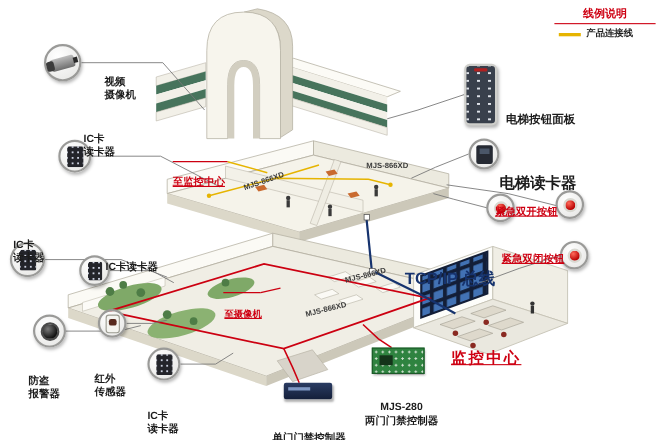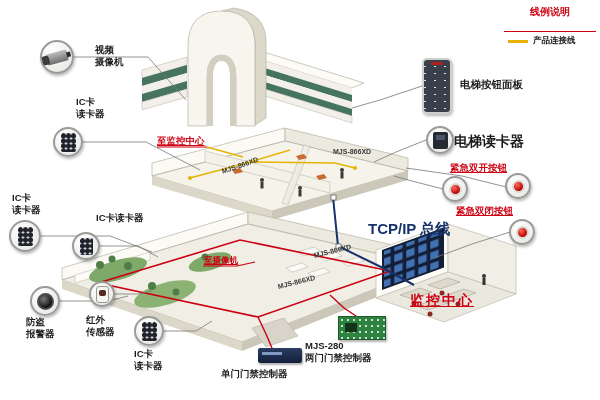--- a/index.html
+++ b/index.html
@@ -2,32 +2,32 @@
 <html><head>
 <meta charset="utf-8">
 <style>
   * { margin:0; padding:0; box-sizing:border-box; }
   html,body { background:#fff; }
   .stage { position:relative; width:600px; height:400px; background:#ffffff;
            font-family:"Liberation Sans",sans-serif; overflow:hidden; }
   .stage > svg { position:absolute; left:0; top:0; }
 
   .lbl { position:absolute; font-weight:bold; font-size:9.5px; color:#1c1c1c;
-         line-height:1.25; white-space:nowrap; }
+         line-height:1.25; white-space:nowrap;margin-top:25px; }
   .lbl.red  { color:#ce0012;text-decoration:underline; }
   .lbl.blue { color:#16336e; }
   .lbl.big  { font-size:14px; letter-spacing:2px; }
   .lbl.small{ font-size:8.5px; }
-  .lbl.center { }
+  .lbl.center { text-align:center; }
   .mjs { position:absolute; font-size:7px; font-weight:bold; color:#3a3a3a;
          white-space:nowrap; transform-origin:left center; }
 
   .legend { position:absolute; right:4px; top:5px; width:92px; }
   .legend-title { color:#ce0012; font-weight:bold; font-size:10px; text-align:center;
-                  padding-bottom:12px; border-bottom:1px solid #ce0012; margin-bottom:1px; }
+                  padding-bottom:2px; border-bottom:1px solid #ce0012; margin-bottom:1px; }
   .legend-item { display:flex; align-items:center; gap:5px; margin:3px 0 3px 4px;
                  font-size:8.5px; font-weight:bold; color:#1c1c1c; }
   .legend-swatch { width:20px; height:3px; flex:0 0 auto; }
 
   .dev-circle { position:absolute; border-radius:50%;
                 background:radial-gradient(circle at 35% 30%, #ffffff, #e4e4e2);
                 border:2px solid #9a9a98; box-shadow:1px 2px 3px rgba(0,0,0,.28);
                 display:flex; align-items:center; justify-content:center; }
 
   .keypad { width:15px; height:19px; border-radius:2px; background-color:#23242a;

